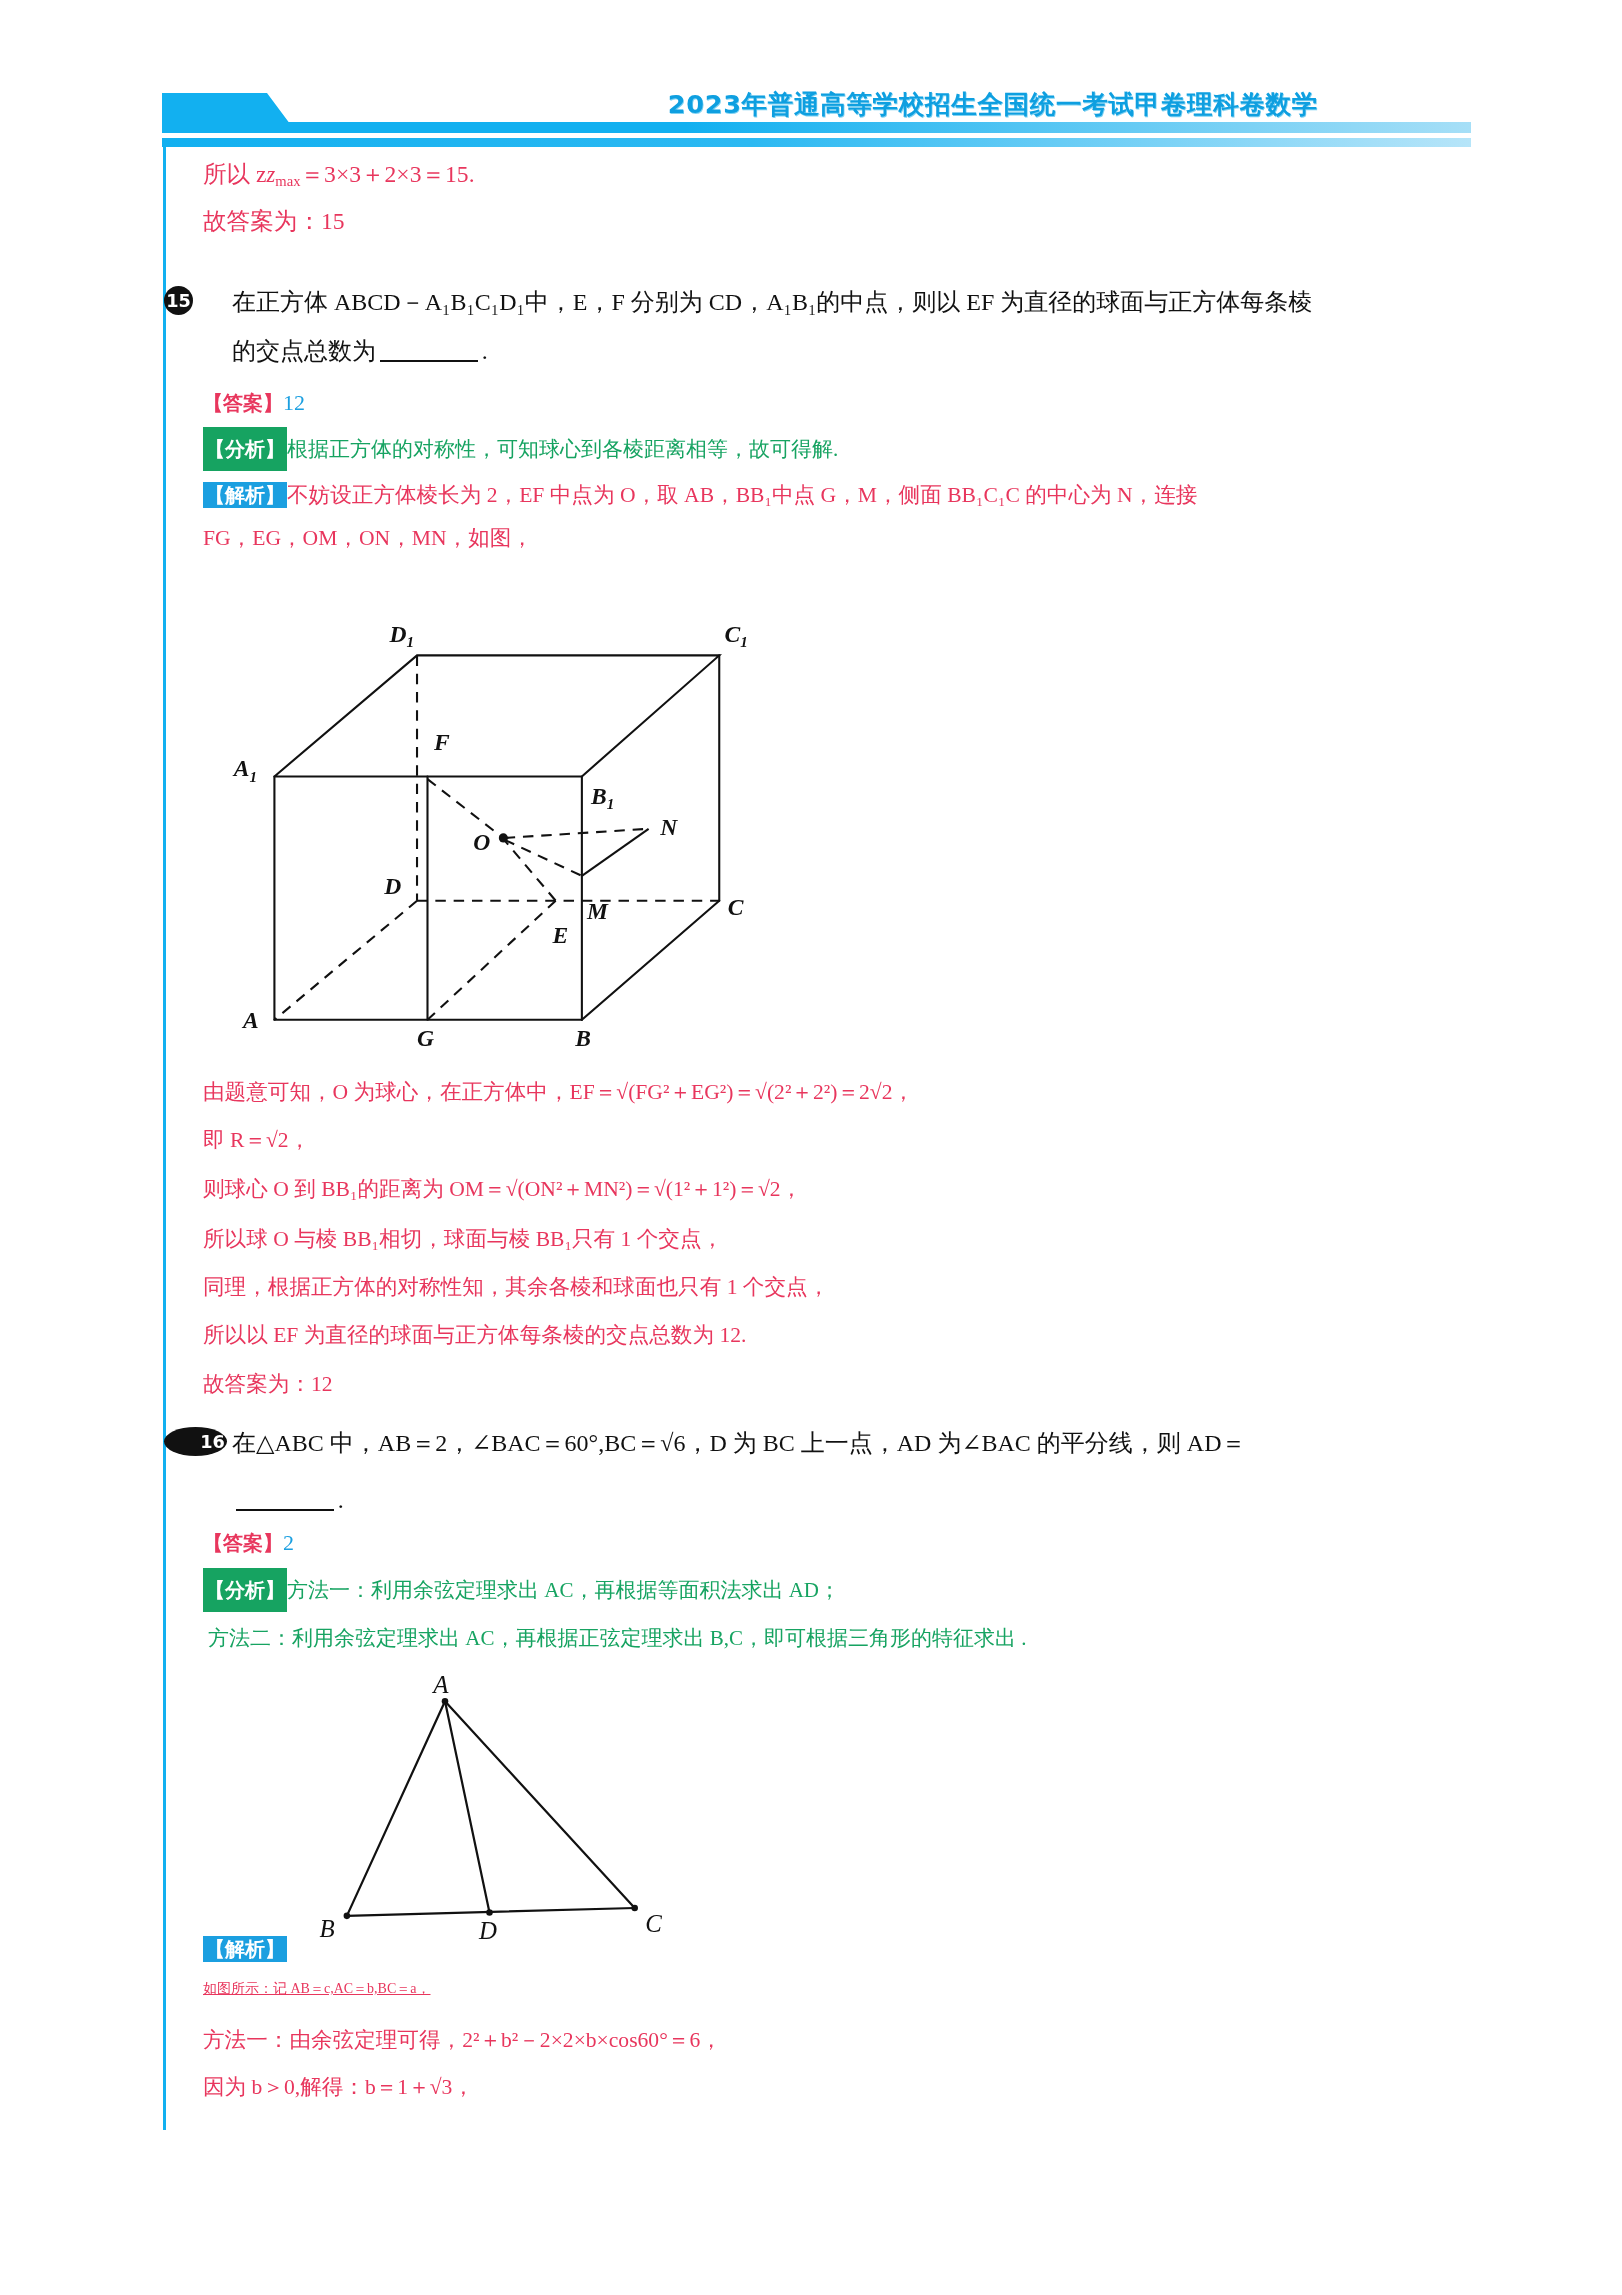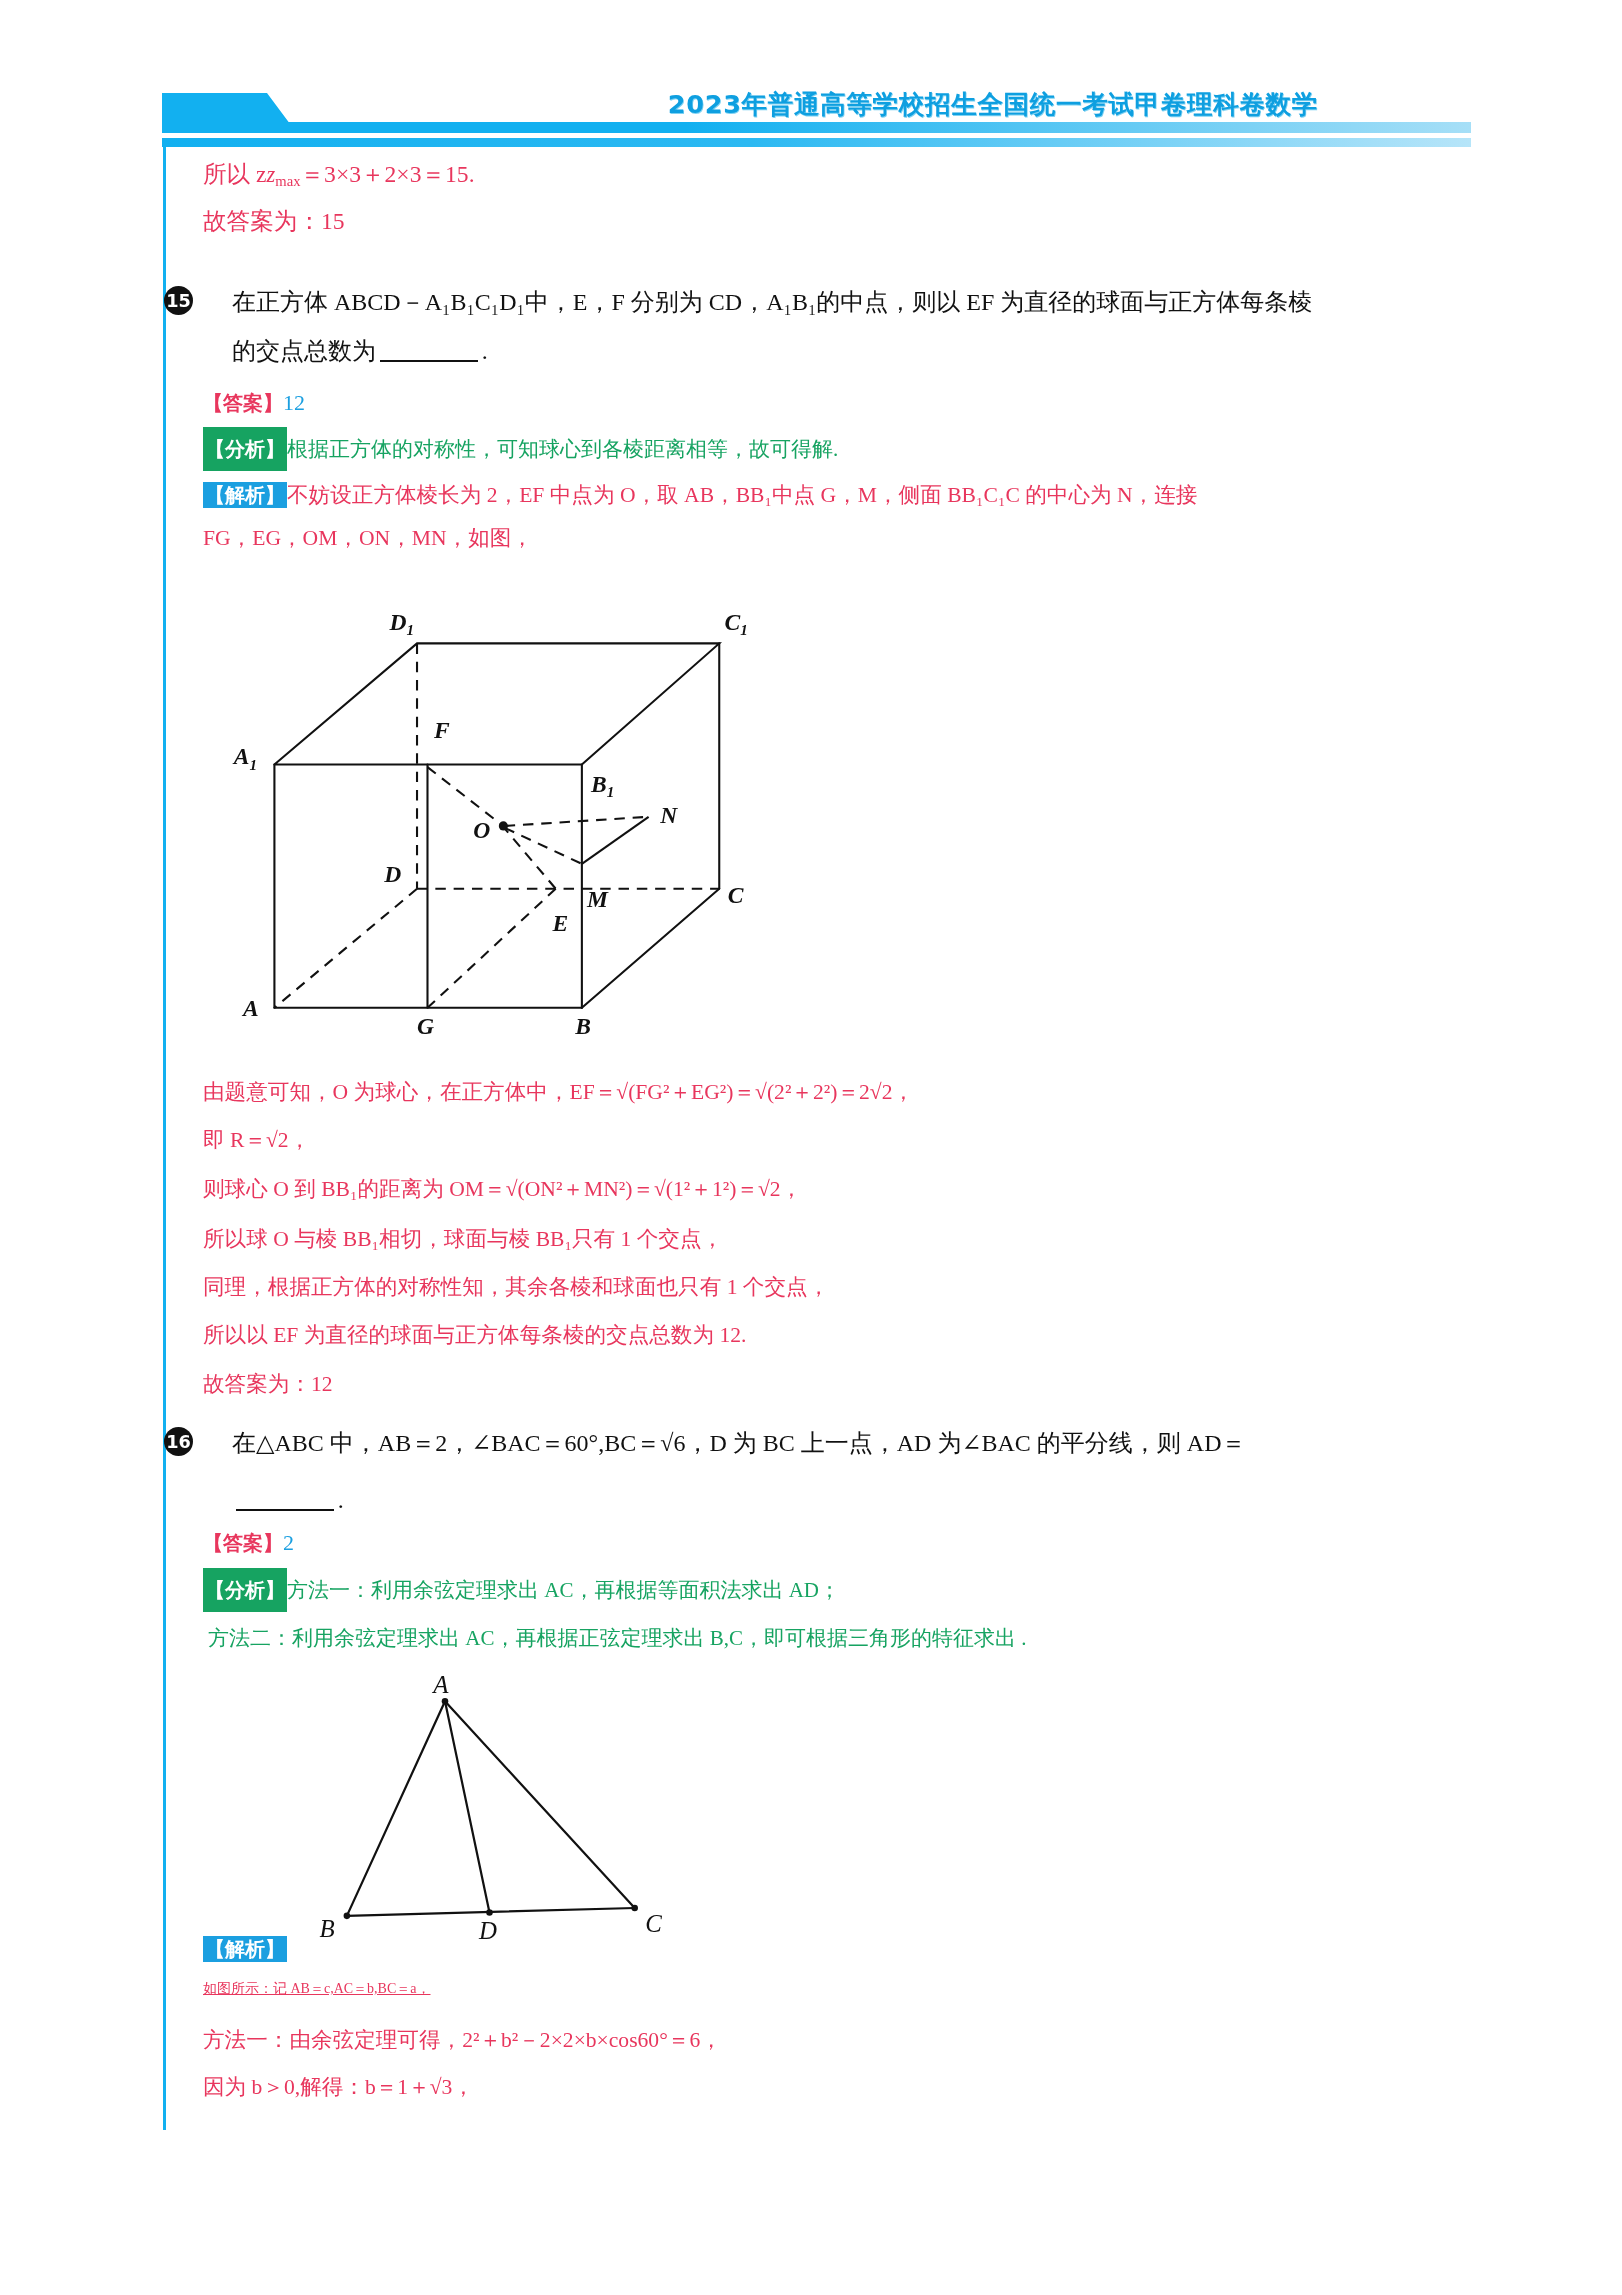--- a/index.html
+++ b/index.html
@@ -127,21 +127,21 @@
 
   <div class="line" style="left:203px; top:437px;">
     <span class="tag tag-ana">【分析】</span><span class="green serif" style="font-size:21px;">根据正方体的对称性，可知球心到各棱距离相等，故可得解.</span>
   </div>
 
   <div class="line" style="left:203px; top:483px;">
     <span class="tag tag-sol">【解析】</span><span class="red serif" style="font-size:21.6px;">不妨设正方体棱长为 2，EF 中点为 O，取 AB，BB₁中点 G，M，侧面 BB₁C₁C 的中心为 N，连接</span>
   </div>
   <div class="line red serif" style="left:203px; top:527px; font-size:21.6px;">FG，EG，OM，ON，MN，如图，</div>
 
-  <div class="fig" style="left:209px; top:576px; width:628px; height:458px;">
+  <div class="fig" style="left:209px; top:588px; width:628px; height:458px;">
     <svg width="628" height="458" viewBox="0 0 960 700">
       <g stroke="#111" stroke-width="3.2" fill="none" stroke-linecap="round">
 
         <polyline points="100,288 570,288 780,103 318,103 100,288"></polyline>
 
         <line x1="100" y1="288" x2="100" y2="660"></line>
 
         <line x1="570" y1="288" x2="570" y2="660"></line>
 
         <line x1="780" y1="103" x2="780" y2="478"></line>
@@ -197,21 +197,21 @@
   </div>
 
   <div class="line red serif" style="left:203px; top:1081px; font-size:21.6px;">由题意可知，O 为球心，在正方体中，EF＝√(FG²＋EG²)＝√(2²＋2²)＝2√2，</div>
   <div class="line red serif" style="left:203px; top:1129px; font-size:21.6px;">即 R＝√2，</div>
   <div class="line red serif" style="left:203px; top:1178px; font-size:21.6px;">则球心 O 到 BB₁的距离为 OM＝√(ON²＋MN²)＝√(1²＋1²)＝√2，</div>
   <div class="line red serif" style="left:203px; top:1228px; font-size:21.6px;">所以球 O 与棱 BB₁相切，球面与棱 BB₁只有 1 个交点，</div>
   <div class="line red serif" style="left:203px; top:1276px; font-size:21.6px;">同理，根据正方体的对称性知，其余各棱和球面也只有 1 个交点，</div>
   <div class="line red serif" style="left:203px; top:1324px; font-size:21.6px;">所以以 EF 为直径的球面与正方体每条棱的交点总数为 12.</div>
   <div class="line red serif" style="left:203px; top:1373px; font-size:21.6px;">故答案为：12</div>
 
-  <div class="qnum" style="left:164px; top:1427px;">16</div>
+  <div class="qnum" style="left:164px; top:1427px;padding-left:34px;">16</div>
 
   <div class="line black serif" style="left:206px; top:1430px; font-size:24px;">在△ABC 中，AB＝2，∠BAC＝60°,BC＝√6，D 为 BC 上一点，AD 为∠BAC 的平分线，则 AD＝</div>
 
   <div class="line black serif" style="left:206px; top:1487px; font-size:24px;">
     <span class="blank-ul"></span><span>.</span>
   </div>
 
   <div class="line" style="left:203px; top:1531px;">
     <span class="tag tag-ans">【答案】</span><span class="blue serif" style="font-size:22px;">2</span>
   </div>

